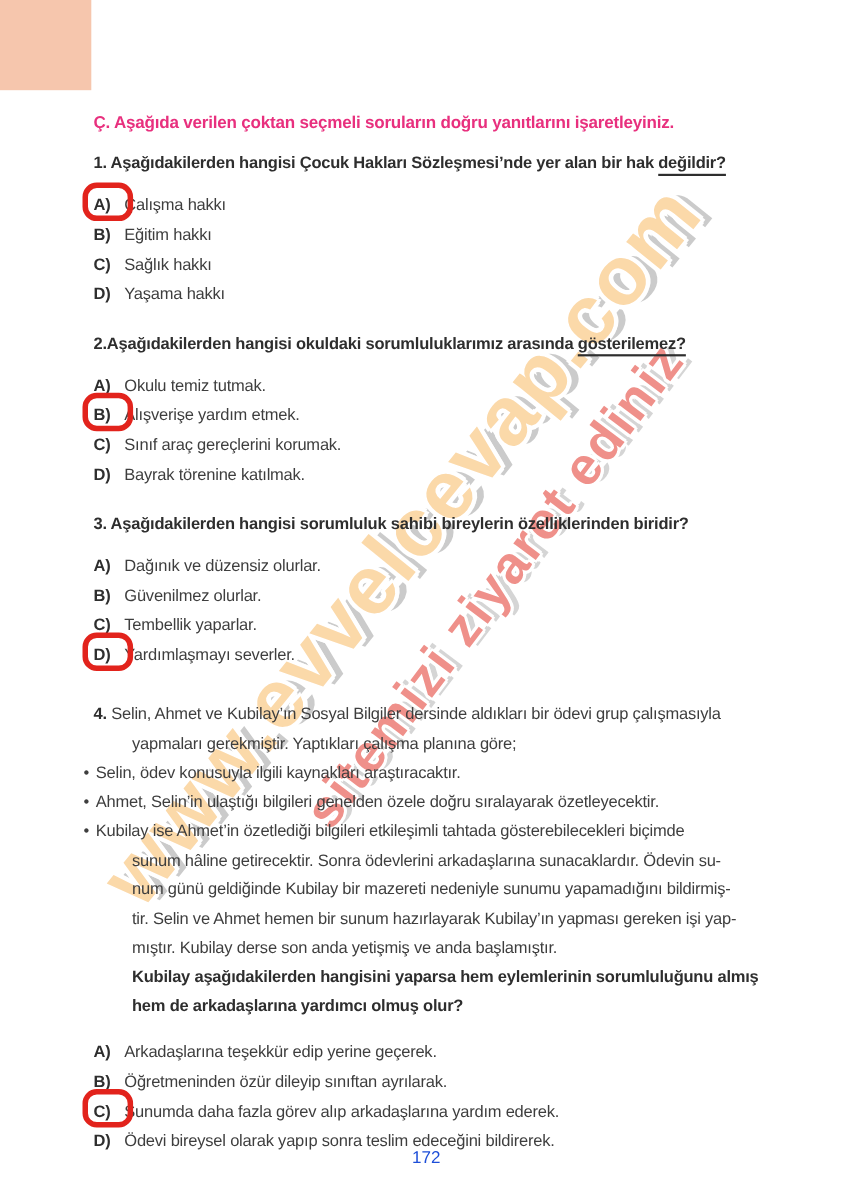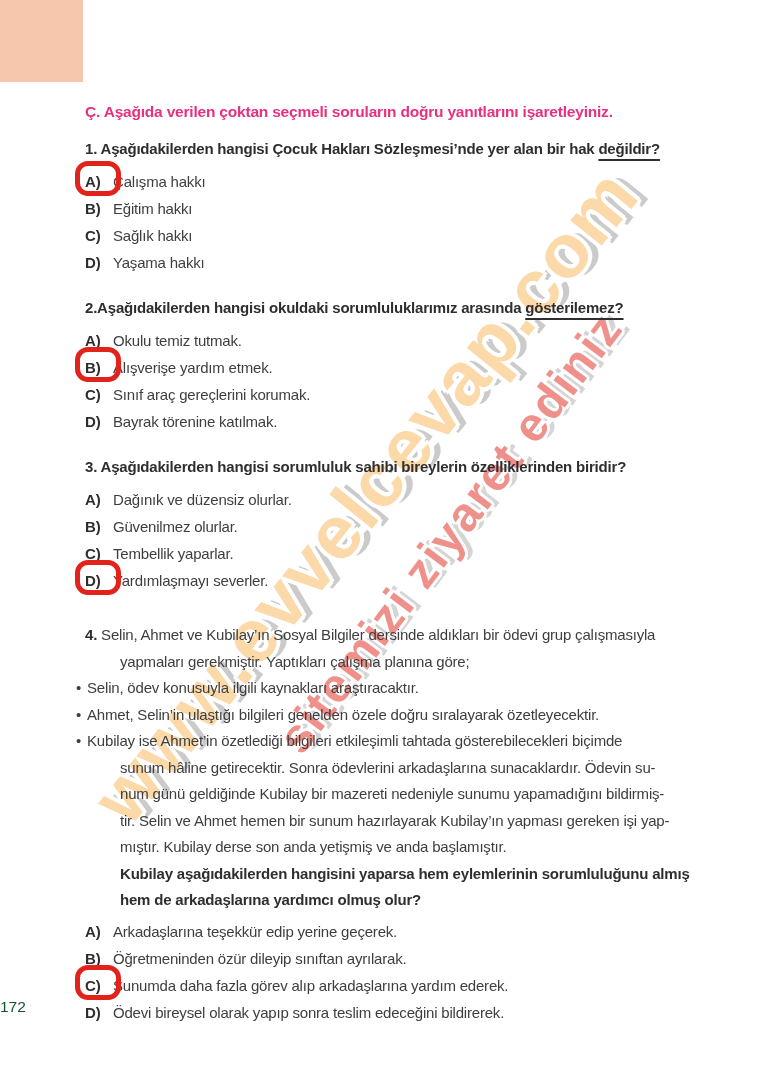--- a/index.html
+++ b/index.html
@@ -38,37 +38,37 @@
   #questions .qblock:first-child{margin-top:16px;}
   #questions .qblock-long{margin-top:28px;}
   .qline{
     font-weight:bold;color:#2e2e2e;line-height:21px;margin-bottom:9px;
     white-space:nowrap;letter-spacing:-0.2px;margin-top:16px;
   }
   .underlined{
     text-decoration:underline;text-underline-offset:5px;
     text-decoration-thickness:1.5px;text-decoration-skip-ink:none;
   }
-  .opts{margin-top:4px;}
+  .opts{margin-top:14px;}
   .opt{position:relative;line-height:27px;height:27px;white-space:nowrap;letter-spacing:-0.2px;}
   .letterwrap{position:relative;display:inline-block;min-width:28px;}
   .letter{font-weight:bold;color:#2e2e2e;}
   .circle{
     position:absolute;left:-10px;top:-7px;width:36px;height:25px;
     border:5px solid #e2231c;border-radius:13px;
   }
   .pline{line-height:26.5px;white-space:nowrap;letter-spacing:-0.2px;}
   .indent{margin-left:35px;}
   .bullet-line{margin-left:-9px;}
   .bullet{margin-right:6px;}
   .qnum{font-weight:bold;color:#2e2e2e;}
   .bold{font-weight:bold;color:#2e2e2e;}
   .pagenum{
-    position:absolute;left:0;right:0;top:998px;z-index:2;
-    font-size:15.5px;color:#14532d;
+    position:absolute;left:0;right:0;top:1044px;z-index:2;text-align:center;
+    font-size:15.5px;color:#1d4ed8;
   }
 </style>
 </head>
 <body>
 
 <div class="page">
   <div class="corner"></div>
 
   <div class="wm wm1">www.evvelcevap.com</div>
   <div class="wm wm2">sitemizi ziyaret ediniz</div>

